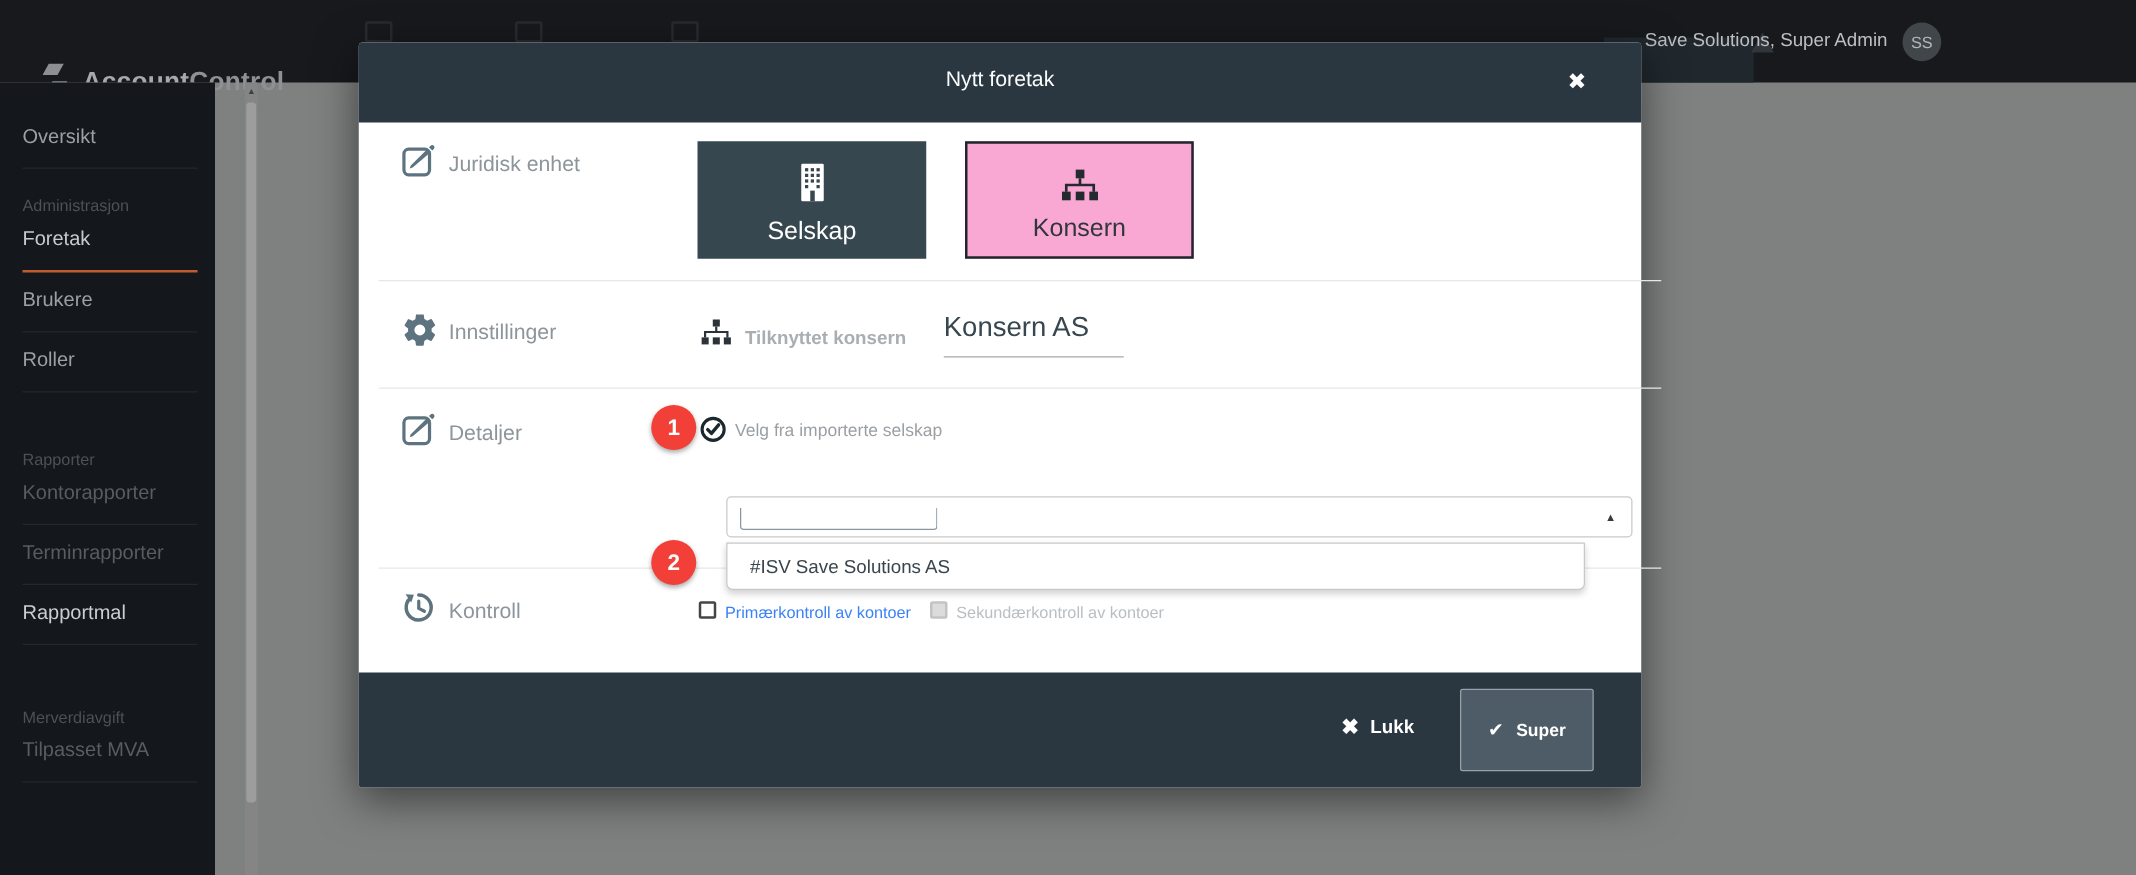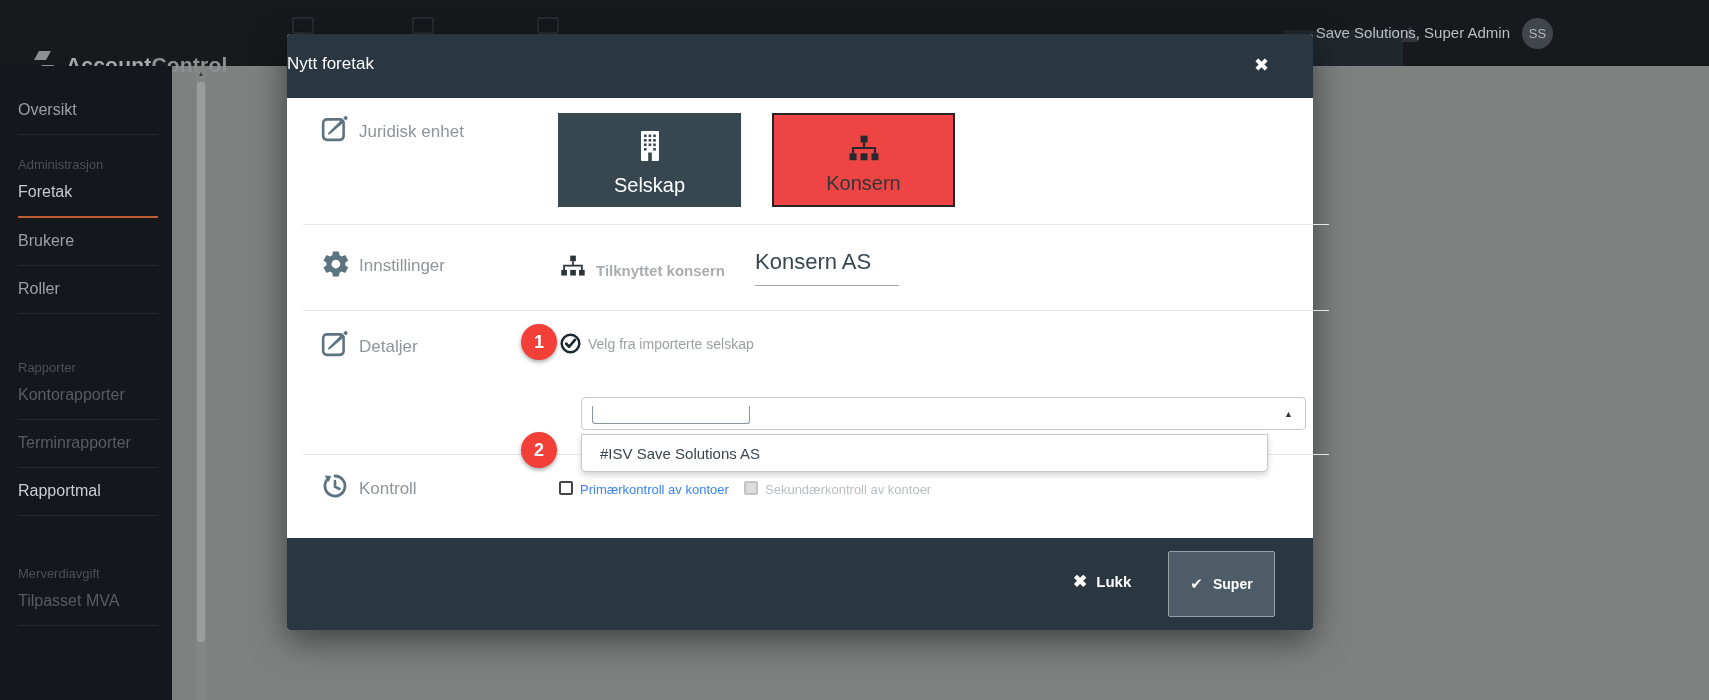--- a/index.html
+++ b/index.html
@@ -38,37 +38,37 @@
   .content-bg { position:absolute; left:196px; top:66px; width:1513px; height:634px; background:#7f8080; }
   .vscroll { position:absolute; left:196px; top:66px; width:10px; height:634px; background:#858585; z-index:1; }
   .vscroll .arr { position:absolute; left:0; top:4px; width:10px; text-align:center; font-size:7px; color:#3f3f3f; }
   .vscroll .thumb { position:absolute; left:1px; top:16px; width:8px; height:560px; background:#9d9d9d; border-radius:3px; }
 
   
   .modal { position:absolute; left:287px; top:34px; width:1026px; height:596px; background:#fff;
            border-radius:3px; box-shadow:0 10px 34px rgba(0,0,0,.5); z-index:5; }
   .m-header { position:absolute; left:0; top:0; width:100%; height:64px; background:#2a3640;
               border-radius:3px 3px 0 0; }
-  .m-title { position:absolute; left:0; right:0; top:20px; color:#fbfbfb; font-size:17px; }
+  .m-title { position:absolute; left:0; right:0; top:20px; text-align:center; color:#fbfbfb; font-size:17px; }
   .m-close { position:absolute; right:44px; top:20px; color:#fff; font-size:18px; cursor:pointer; }
   .m-footer { position:absolute; left:0; top:504px; width:100%; height:92px; background:#2a3640;
               border-radius:0 0 3px 3px; }
 
   .sec { position:absolute; left:16px; width:100%; border-bottom:1px solid #e7e7e7; }
   .sec1 { top:64px;  height:127px; }
   .sec2 { top:191px; height:86px; }
   .sec3 { top:277px; height:144px; }
   .sec4 { top:421px; height:83px; border-bottom:none; }
   .sec-icon { position:absolute; left:18px; }
   .sec-label { position:absolute; left:56px; font-size:17px; color:#8d959b; }
 
   
   .card { position:absolute; top:15px; width:183px; height:94px; cursor:pointer; text-align:center; }
   .card-sel { left:255px; background:#37474f; }
-  .card-kon { left:469px; background:#ef4444; border:2px solid #20262b; }
+  .card-kon { left:469px; background:#f9a8d4; border:2px solid #20262b; }
   .card .c-ico { position:absolute; left:0; right:0; top:16px; display:flex; justify-content:center; }
   .card .c-lbl { position:absolute; left:0; right:0; bottom:10px; font-size:20px; }
   .card-sel .c-lbl { color:#fff; } .card-kon .c-lbl { color:#30363b; }
 
   
   .site-sm { position:absolute; left:257px; top:30px; }
   .linked-lbl { position:absolute; left:293px; top:37px; font-size:15px; font-weight:bold; color:#a9aeb2; }
   .group-val { position:absolute; left:452px; top:24px; font-size:22px; color:#37474f;
                border-bottom:1px solid #a8a8a8; padding:0 4px 10px 0; min-width:144px; cursor:text; }
 

